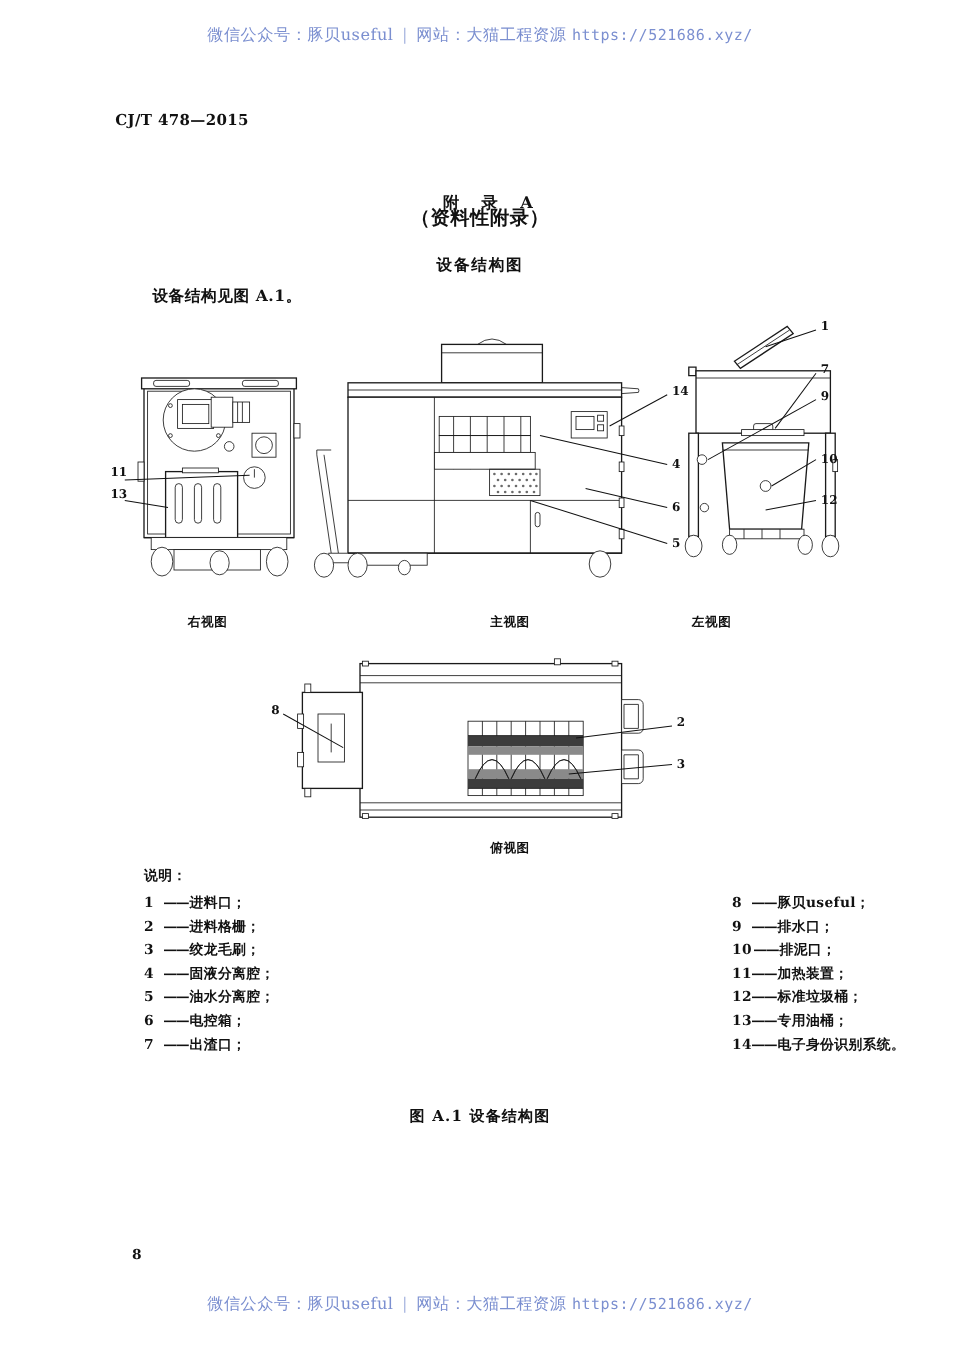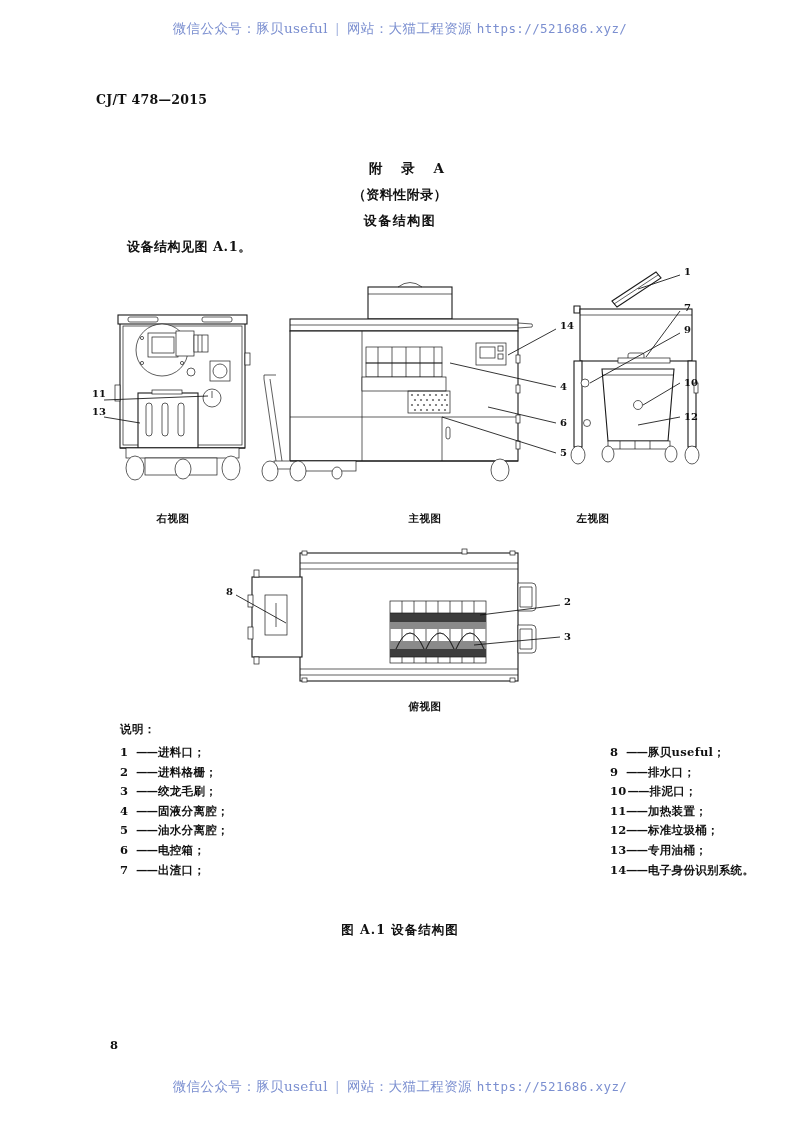--- a/index.html
+++ b/index.html
@@ -33,21 +33,21 @@
   #std-code{
     position:absolute;left:96px;top:92px;
     font-size:12.5px;font-weight:bold;
     font-family:"DejaVu Serif","Liberation Serif",serif;
     letter-spacing:.3px;
   }
 
   
   .annex{position:absolute;left:0;right:0;text-align:center;font-weight:bold;}
   #annex-label{top:160px;font-size:13.5px;letter-spacing:7px;padding-left:20px;}
-  #annex-type{top:186px;font-size:13px;letter-spacing:.5px;}
+  #annex-type{top:172px;font-size:16px;letter-spacing:.5px;}
   #annex-name{top:212px;font-size:13px;letter-spacing:1.5px;font-family:Liberation Serif, serif;}
 
   #intro-line{
     position:absolute;left:127px;top:238px;
     font-size:13px;font-weight:bold;letter-spacing:.5px;
   }
 
   
   #figure-area{position:absolute;left:90px;top:265px;width:620px;height:450px;}
   svg{display:block;}

